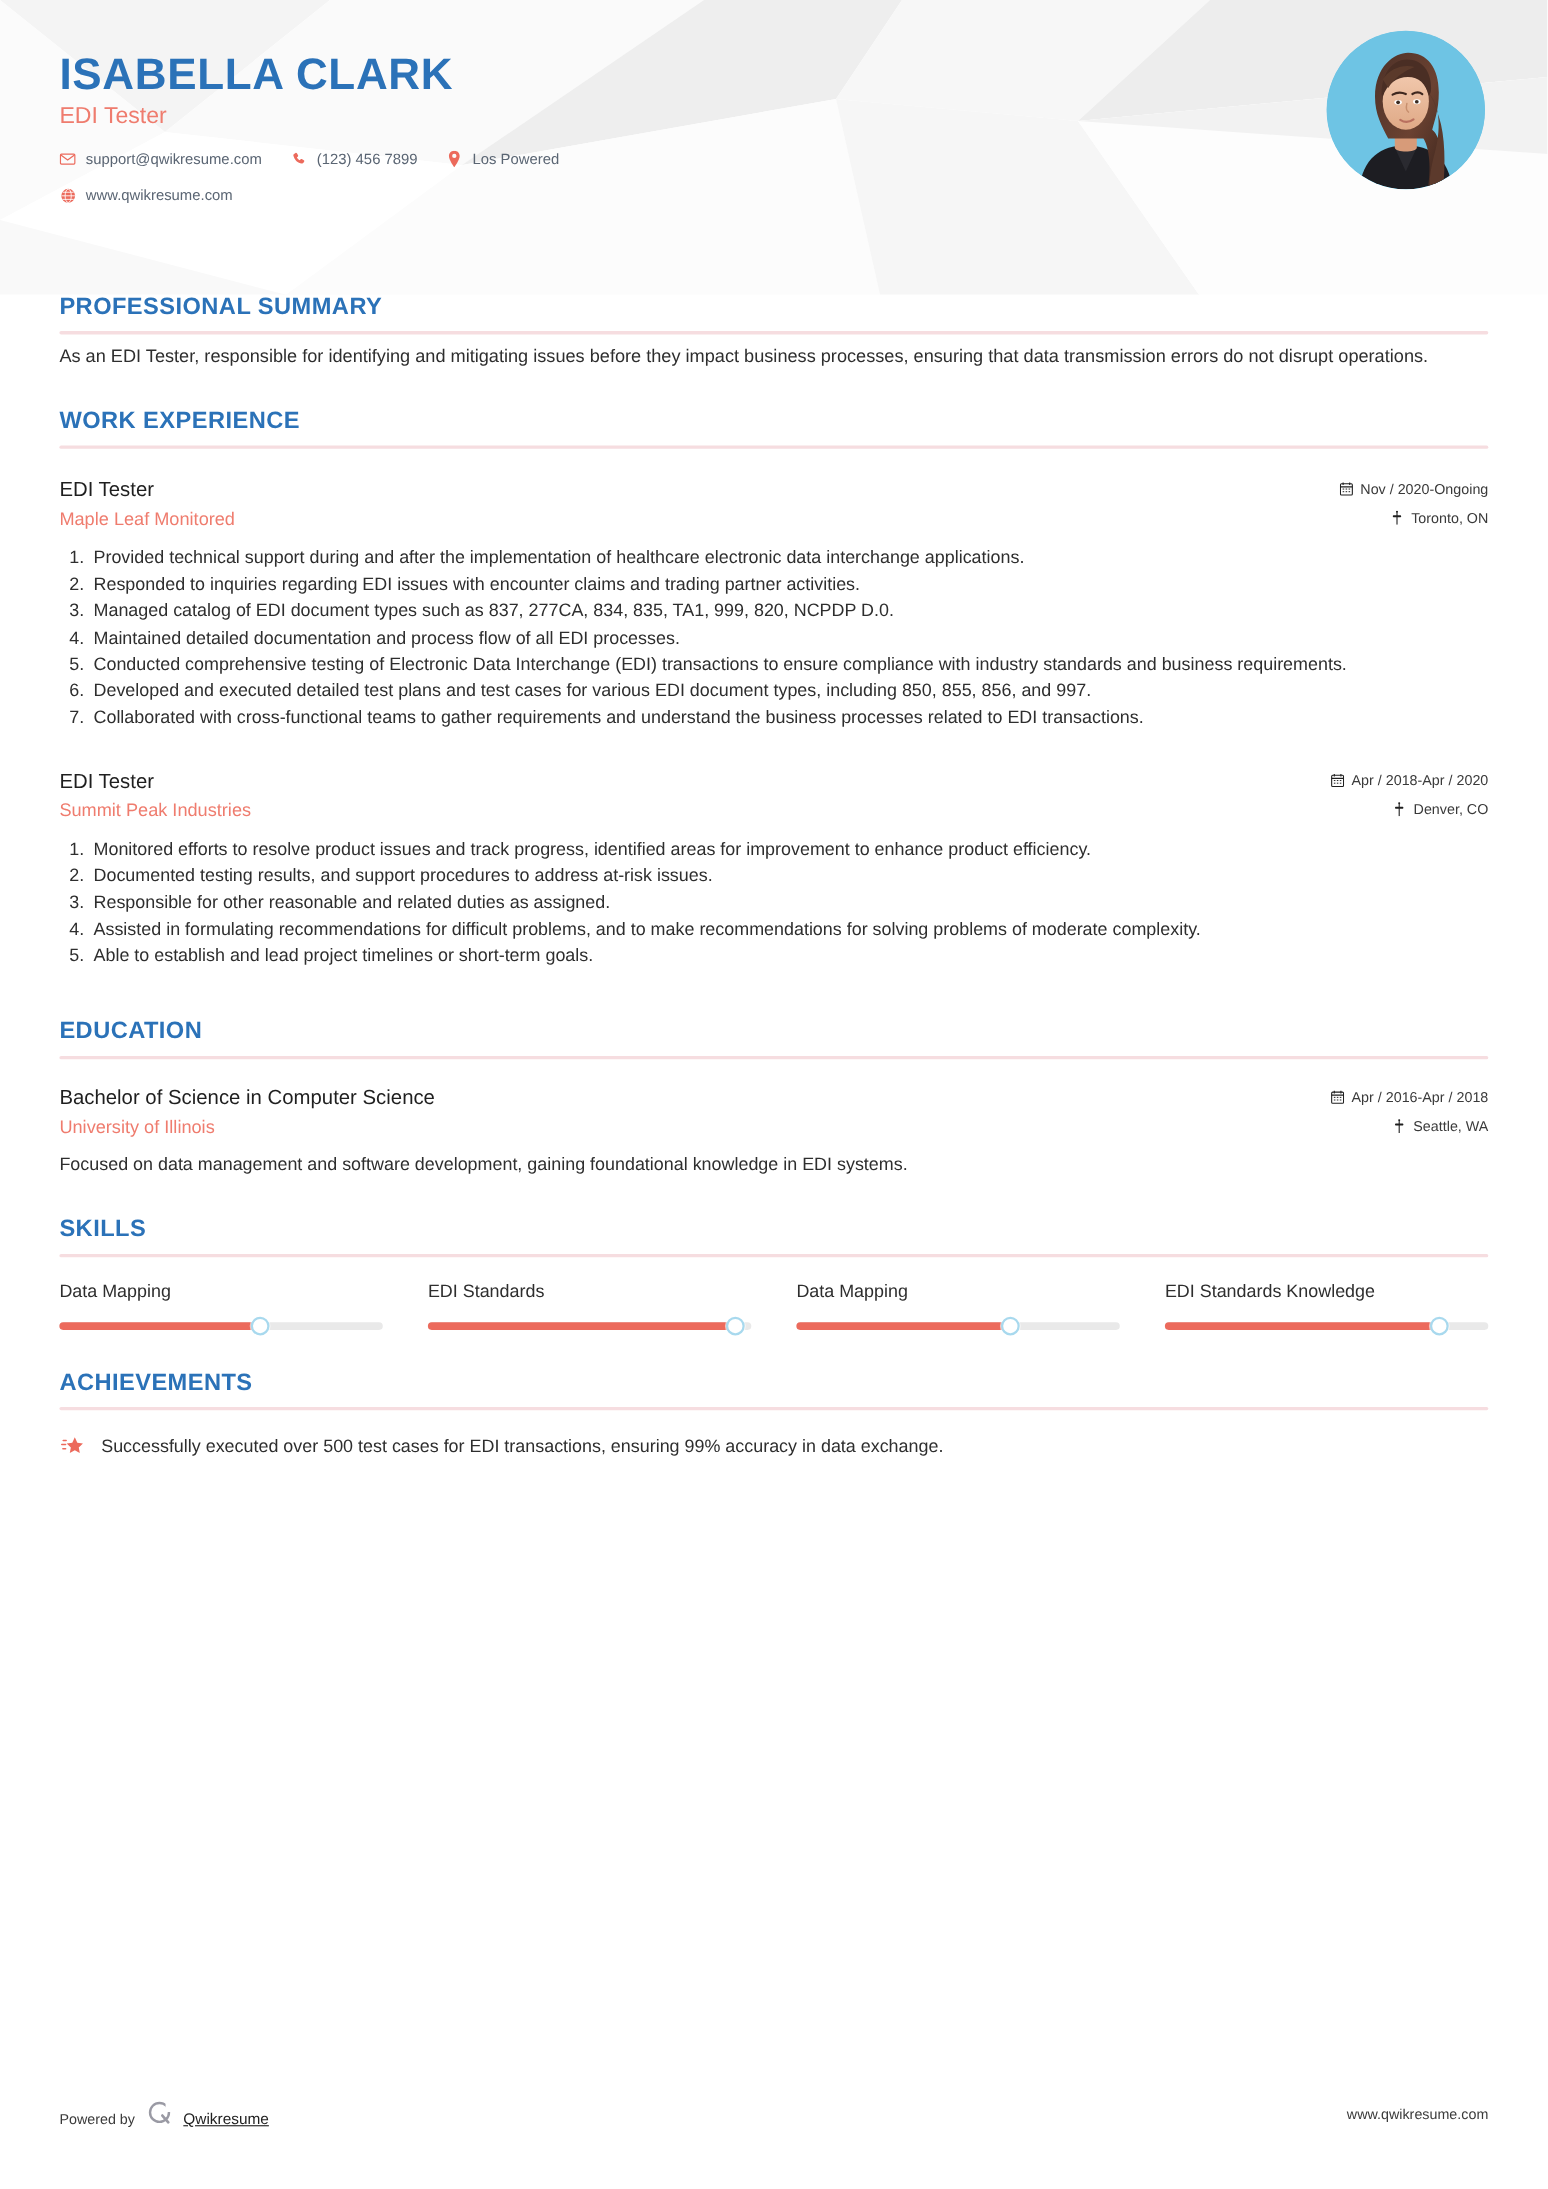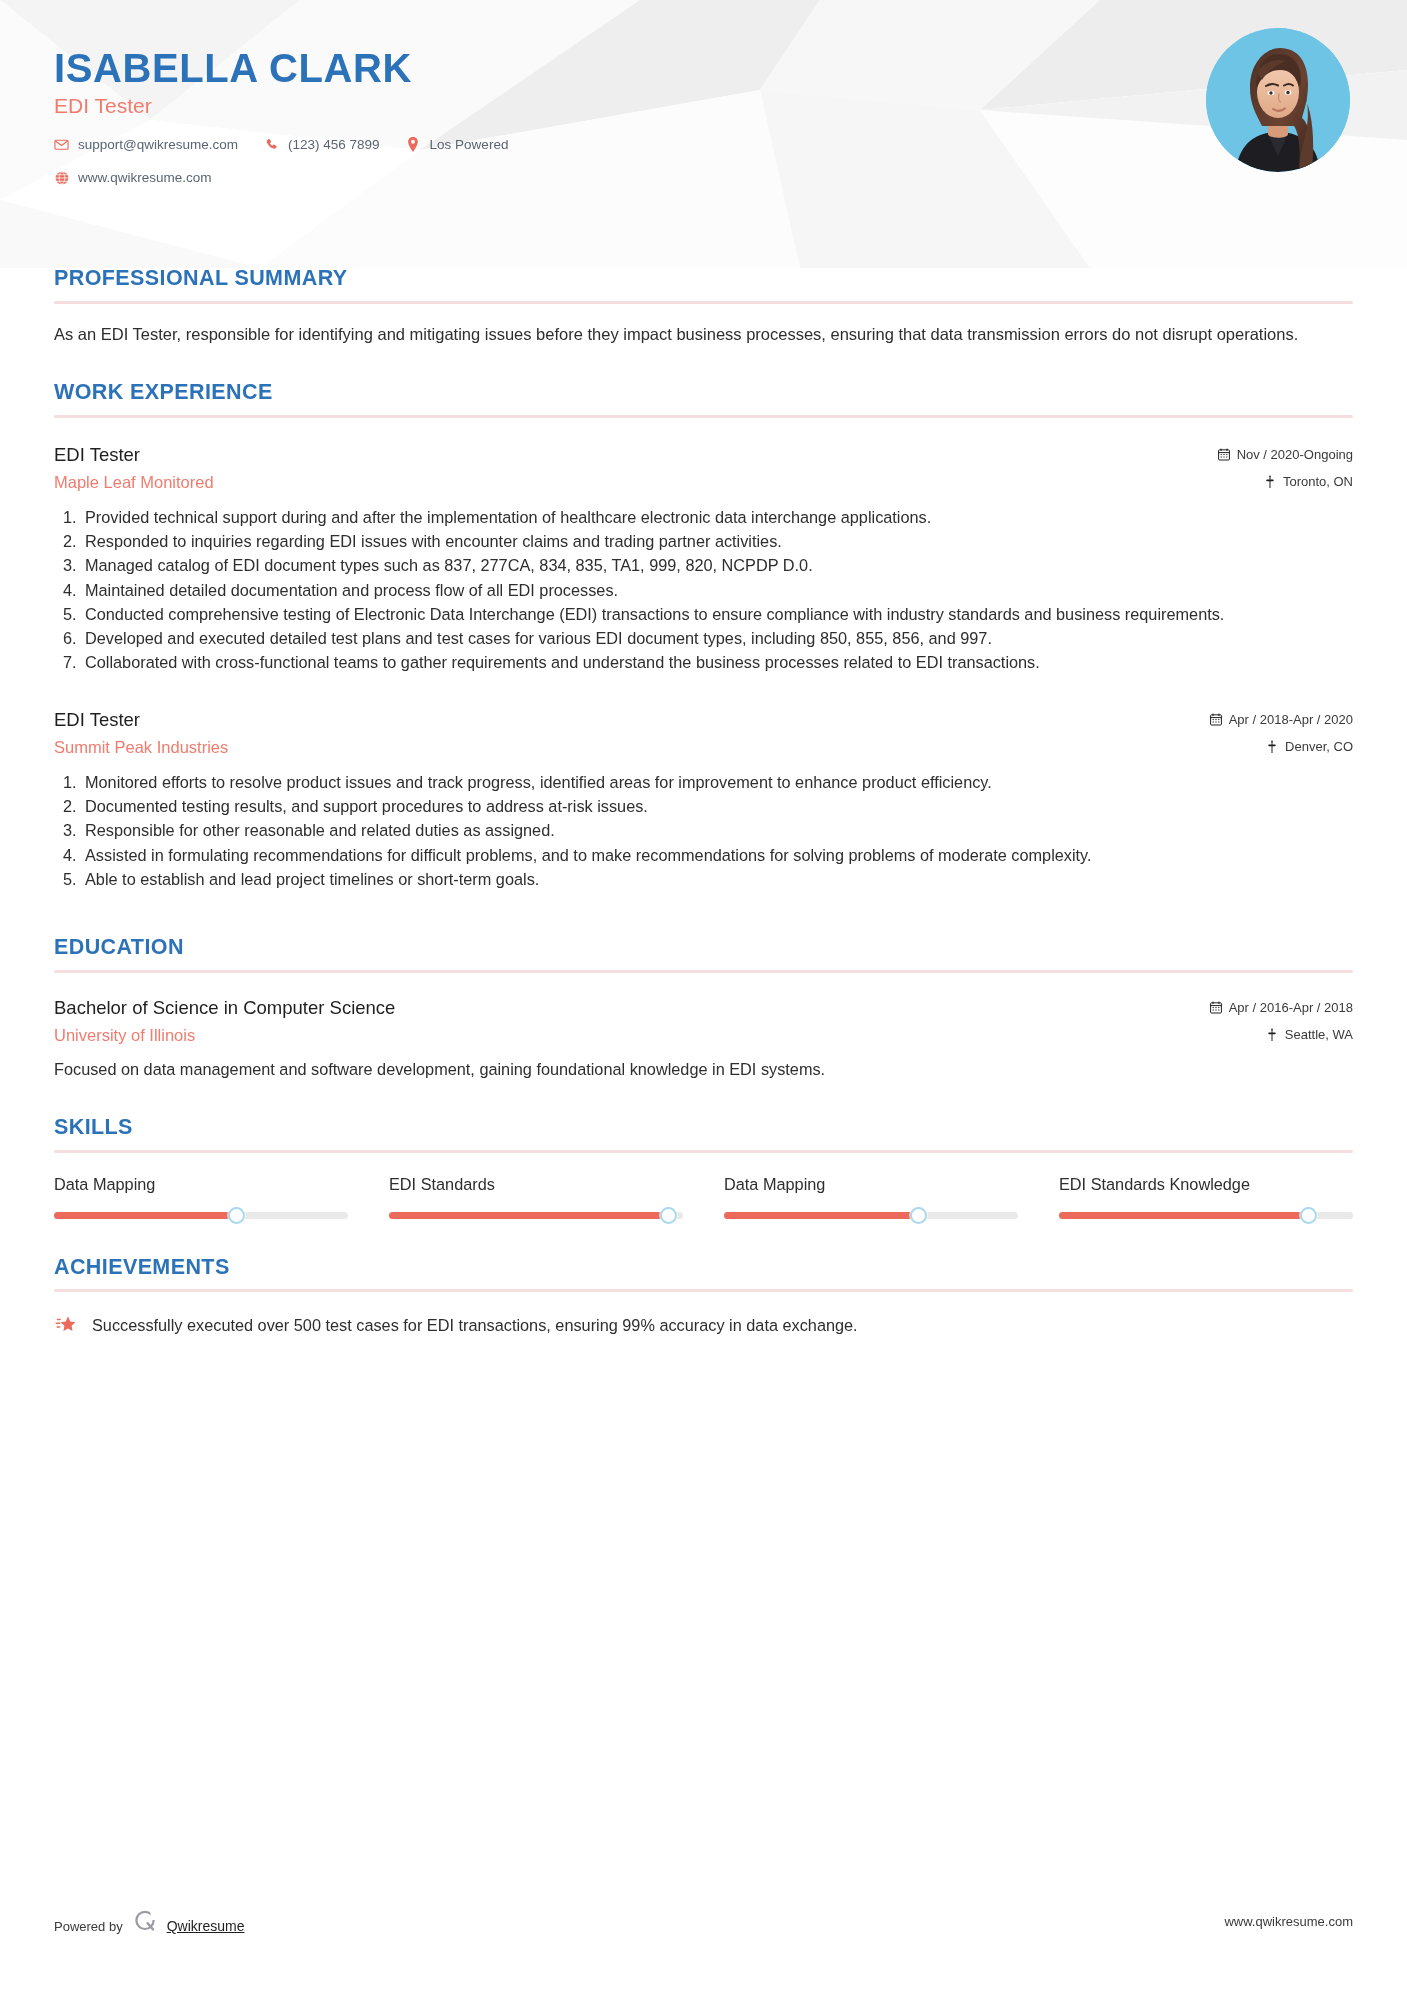--- a/index.html
+++ b/index.html
@@ -106,21 +106,21 @@
     line-height: 1;
   }
   .sec-rule {
     height: 3px;
     background: #f6dde0;
     margin-top: 11px;
     border-radius: 2px;
   }
 
   .summary-text {
-    margin-top: 18px;
+    margin-top: 8px;
     font-size: 16.5px;
     line-height: 1.5;
     color: #2e2e2e;
     max-width: 1245px;
   }
 
   
   .job { margin-top: 26px; }
   .job-head {
     display: flex;

